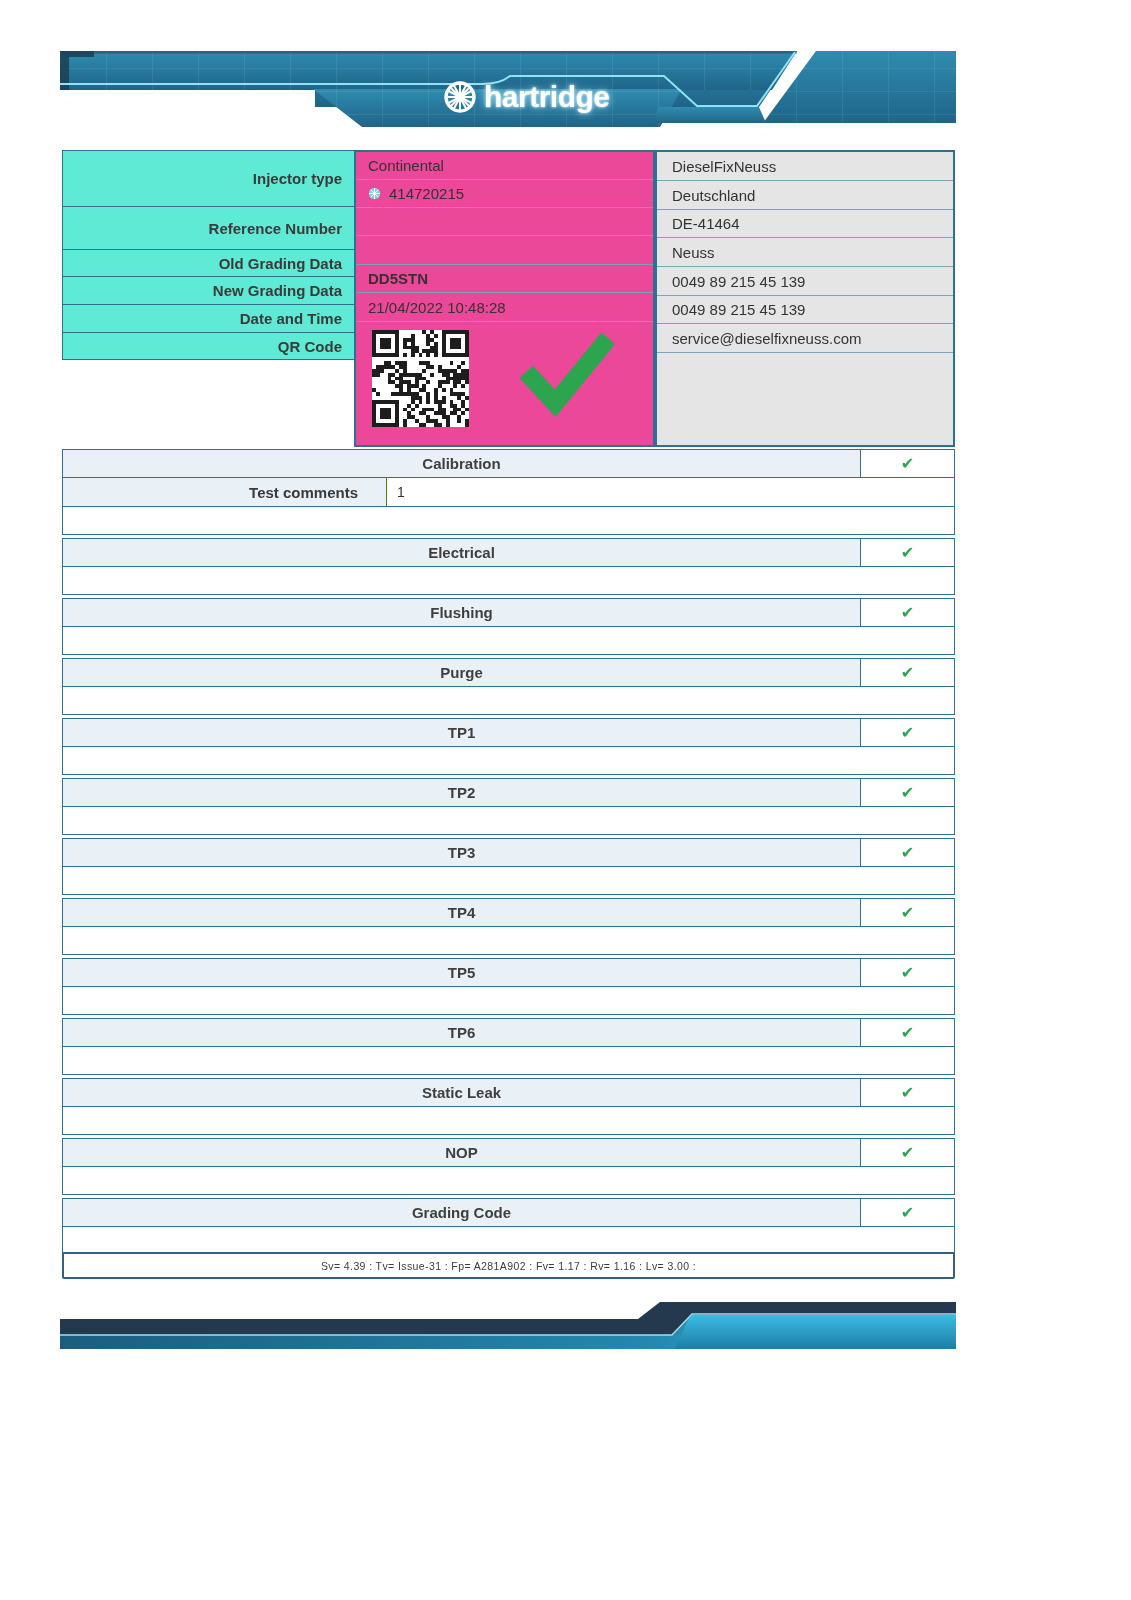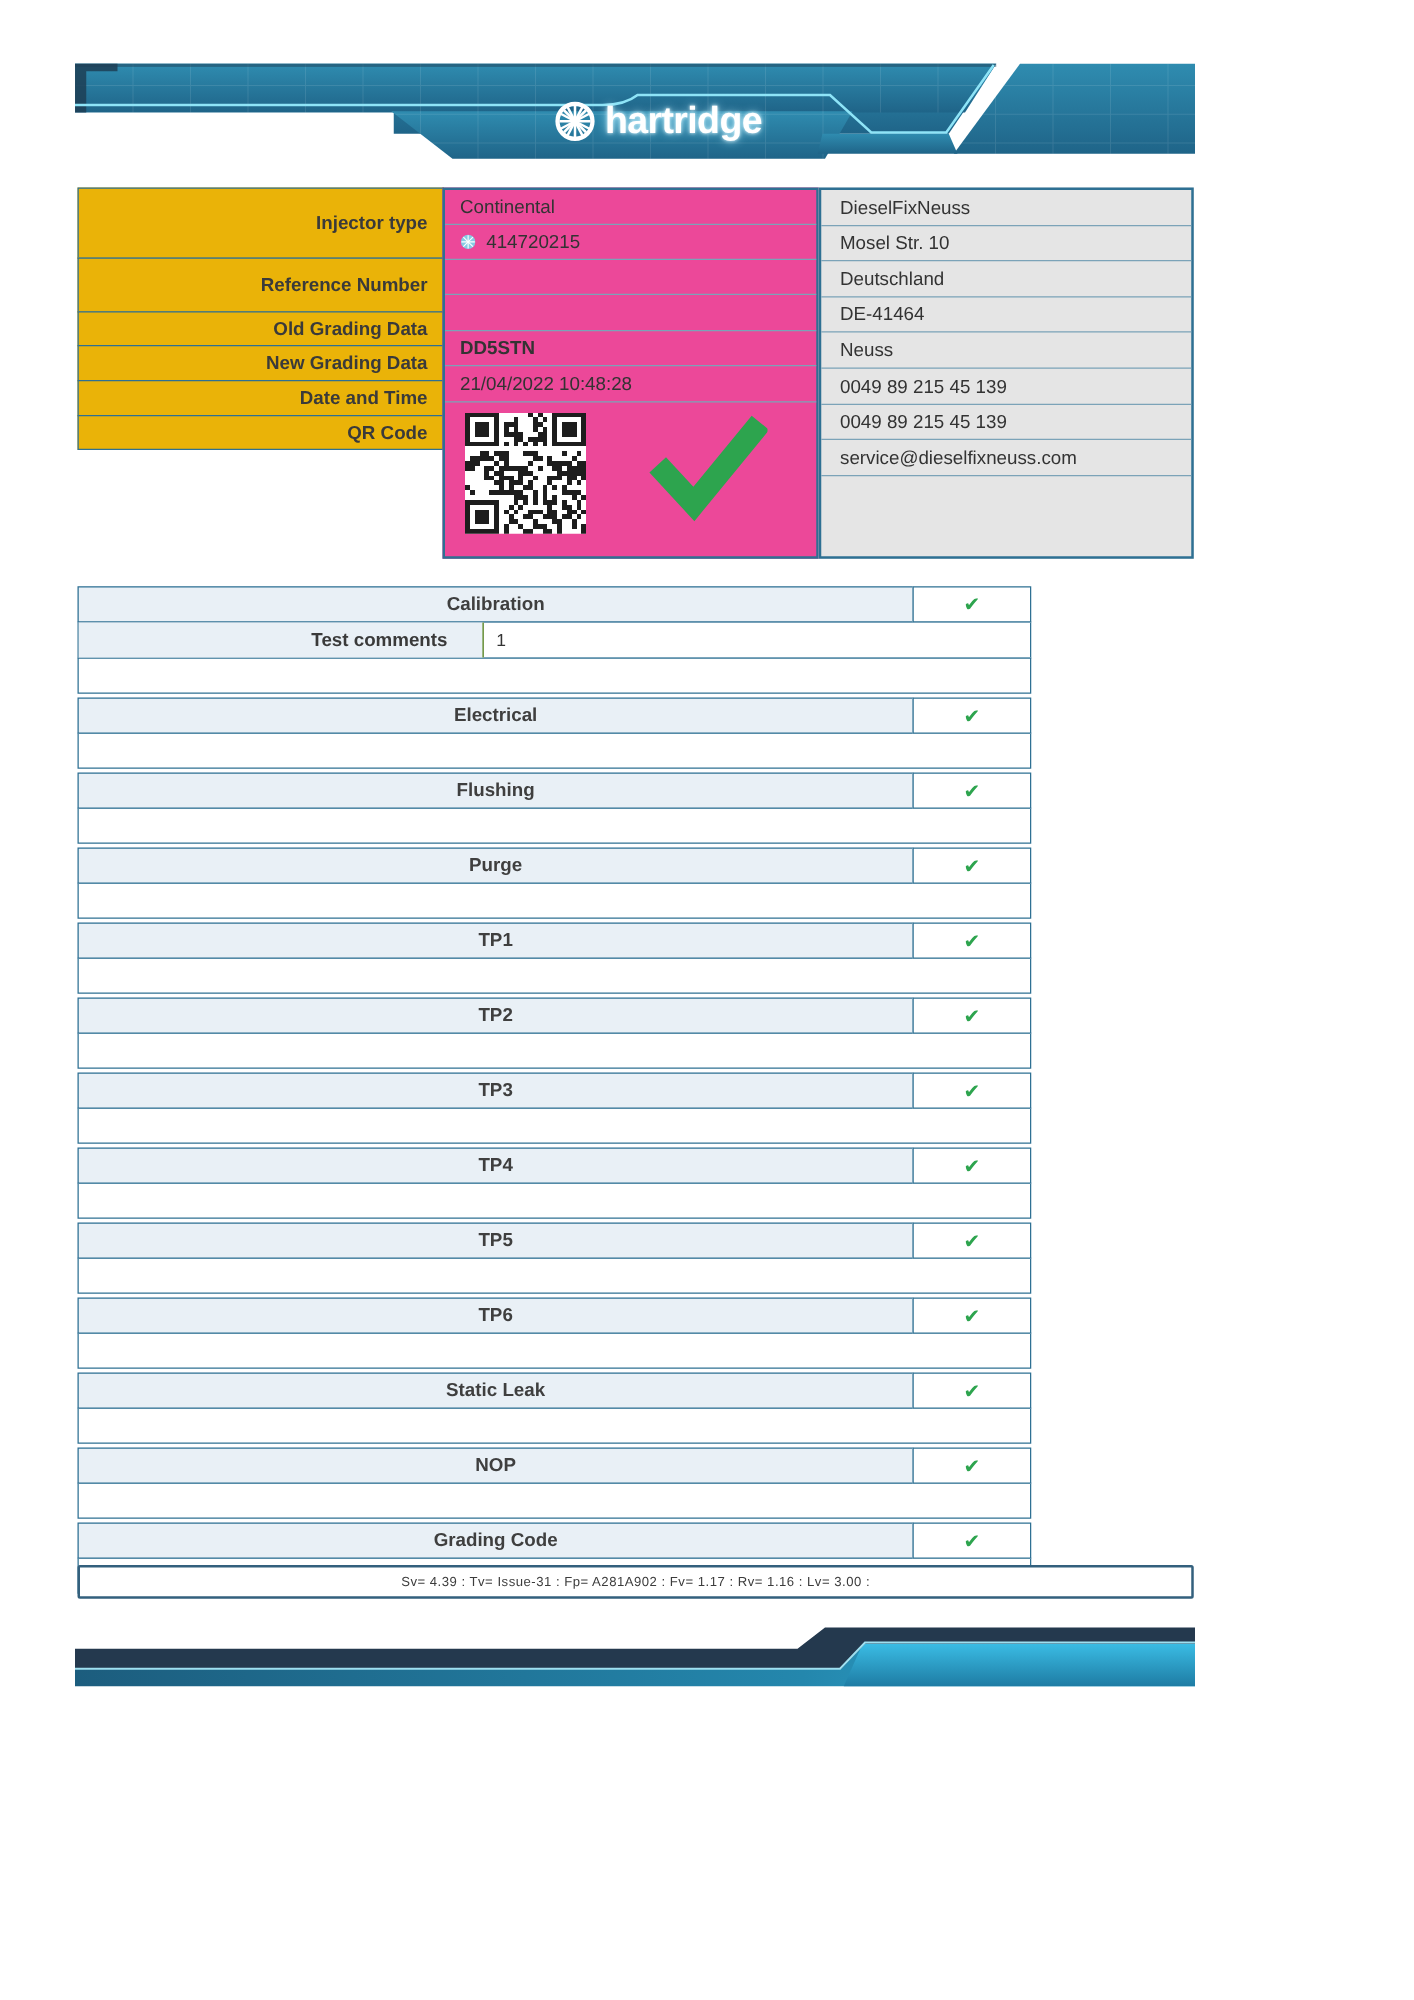--- a/index.html
+++ b/index.html
@@ -7,39 +7,39 @@
         font-family:"Liberation Sans","DejaVu Sans",sans-serif;color:#333;overflow:hidden;border-radius:20px;}
 
   
   #header-banner{position:absolute;left:60px;top:45px;width:896px;height:85px;}
   #brand-logo{position:absolute;left:443px;top:80px;display:flex;align-items:center;gap:7px;}
   #brand-text{font-size:30px;font-weight:bold;color:#fff;letter-spacing:-.5px;
               text-shadow:0 0 8px rgba(170,235,255,.95),0 0 3px #fff;}
 
   
   .lbl-col{position:absolute;left:62px;top:150px;width:293px;}
-  .lbl{box-sizing:border-box;width:100%;background:#eab308;border:1px solid #2e7093;
+  .lbl{box-sizing:border-box;width:100%;background:#5eead4;border:1px solid #2e7093;
        margin-top:-1px;display:flex;align-items:center;justify-content:flex-end;
        padding-right:12px;font-weight:bold;font-size:15px;color:#3a3a3a;}
   .lbl:first-child{margin-top:0;}
   #value-col{position:absolute;left:354px;top:150px;width:301px;height:297px;
              box-sizing:border-box;border:2px solid #2e7093;background:#ec4899;}
   .val-row{box-sizing:border-box;border-bottom:1px solid #7ba3b8;display:flex;
            align-items:center;padding-left:12px;font-size:15px;gap:8px;}
   .val-bold{font-weight:bold;}
   #qr-row{box-sizing:border-box;height:124px;display:flex;align-items:flex-start;
           padding:8px 0 0 16px;border-bottom:none;}
   #qr-check-icon{margin-left:42px;margin-top:2px;}
   #contact-col{position:absolute;left:655px;top:150px;width:300px;height:297px;
                box-sizing:border-box;border:2px solid #2e7093;border-left:2px solid #2e7093;background:#e5e5e5;}
   .contact-row{box-sizing:border-box;border-bottom:1px solid #7ba3b8;display:flex;
                align-items:center;padding-left:15px;font-size:15px;color:#333;}
 
   
-  #sections{position:absolute;left:62px;top:449px;width:763px;margin-top:20px;}
+  #sections{position:absolute;left:62px;top:449px;width:893px;}
   .sec-row{display:flex;margin-bottom:-1px;}
   .sec-head{flex:1;box-sizing:border-box;height:29px;background:#e9f0f6;
             border:1px solid #2e7093;display:flex;align-items:center;justify-content:center;
             font-weight:bold;font-size:15px;color:#3f3f3f;}
   .sec-check{width:95px;box-sizing:border-box;height:29px;background:#fff;border:1px solid #2e7093;
              margin-left:-1px;display:flex;align-items:center;justify-content:center;}
   .check{font-family:"DejaVu Sans",sans-serif;color:#2da44e;font-size:16px;font-weight:bold;line-height:1;}
   .sec-empty{box-sizing:border-box;height:29px;border:1px solid #2e7093;background:#fff;margin-bottom:3px;}
   .comments-row{display:flex;box-sizing:border-box;border:1px solid #2e7093;height:30px;
                 margin-bottom:-1px;background:#fff;}
@@ -351,21 +351,20 @@
           <rect x="2" y="20" width="3" height="3" fill="#1d1d1d"></rect>
         </svg>
       <svg id="qr-check-icon" width="95" height="92" viewBox="0 0 100 95">
         <path d="M14,48 L38,74 L88,13" fill="none" stroke="#2da44e" stroke-width="19" stroke-linecap="square"></path>
       </svg>
     </div>
   </div>
 
   <div id="contact-col">
       <div class="contact-row" style="height: 29px;">DieselFixNeuss</div>
-      <div class="contact-row" style="height: 28px;">Mosel Str. 10</div>
       <div class="contact-row" style="height: 29px;">Deutschland</div>
       <div class="contact-row" style="height: 28px;">DE-41464</div>
       <div class="contact-row" style="height: 29px;">Neuss</div>
       <div class="contact-row" style="height: 29px;">0049 89 215 45 139</div>
       <div class="contact-row" style="height: 28px;">0049 89 215 45 139</div>
       <div class="contact-row" style="height: 29px;">service@dieselfixneuss.com</div>
     </div>
 
   <div id="sections">
       <div class="sec-row">

